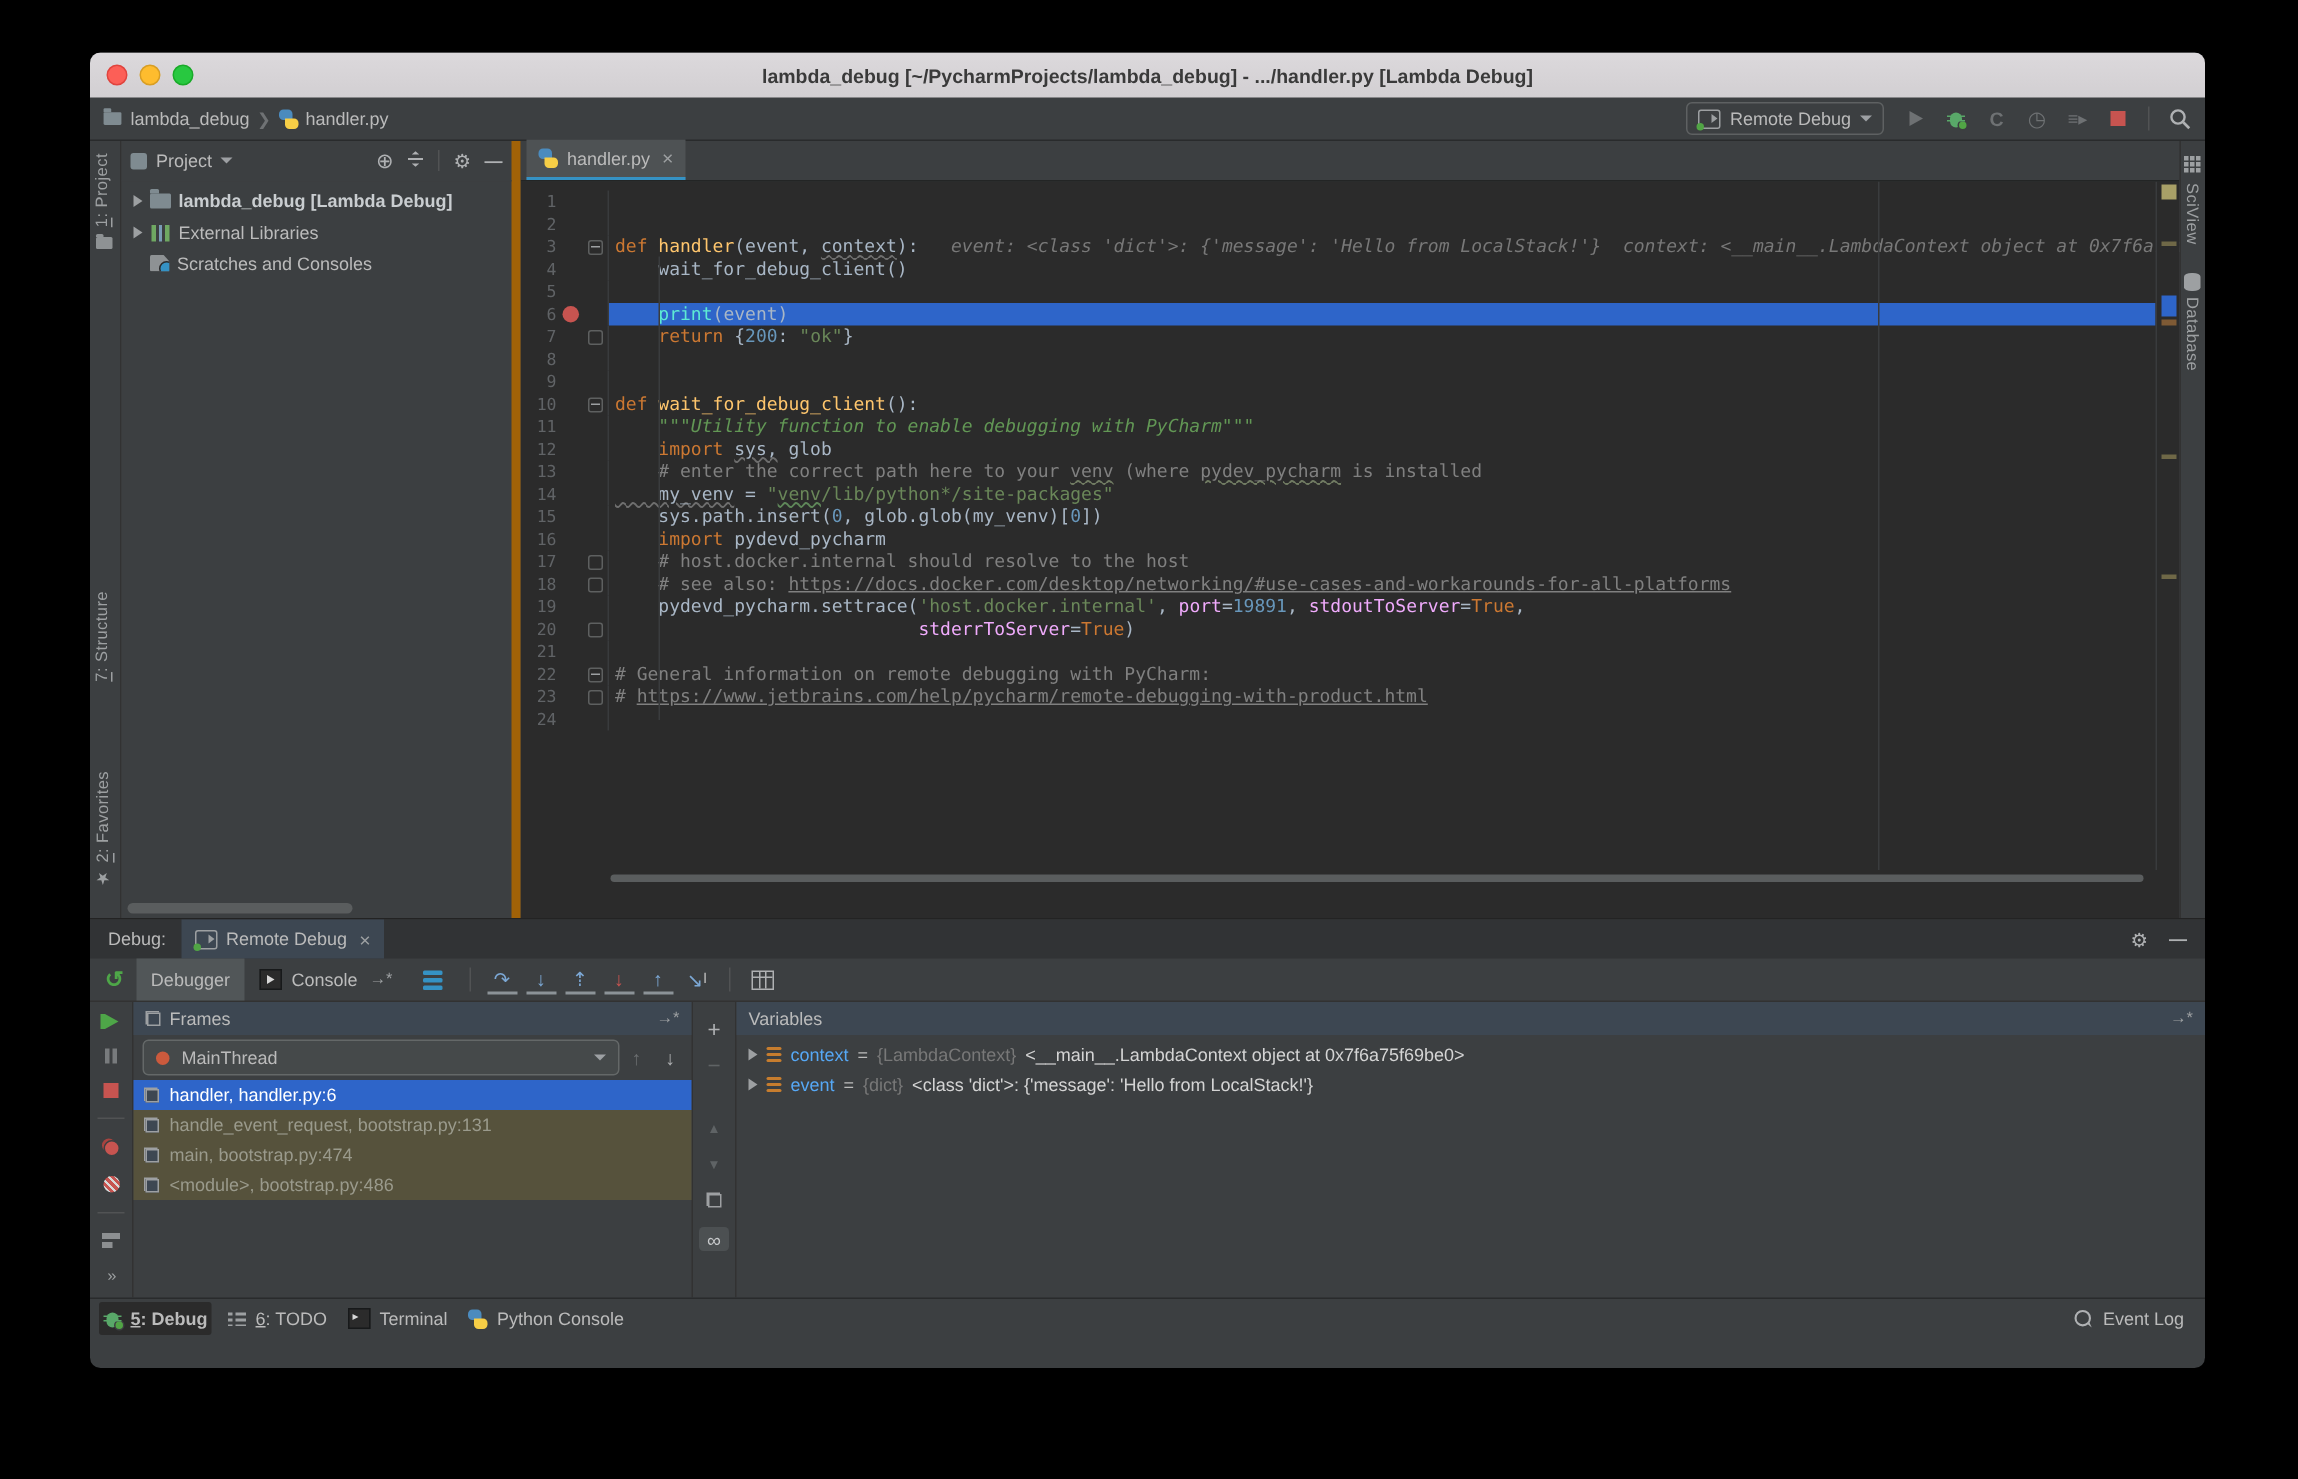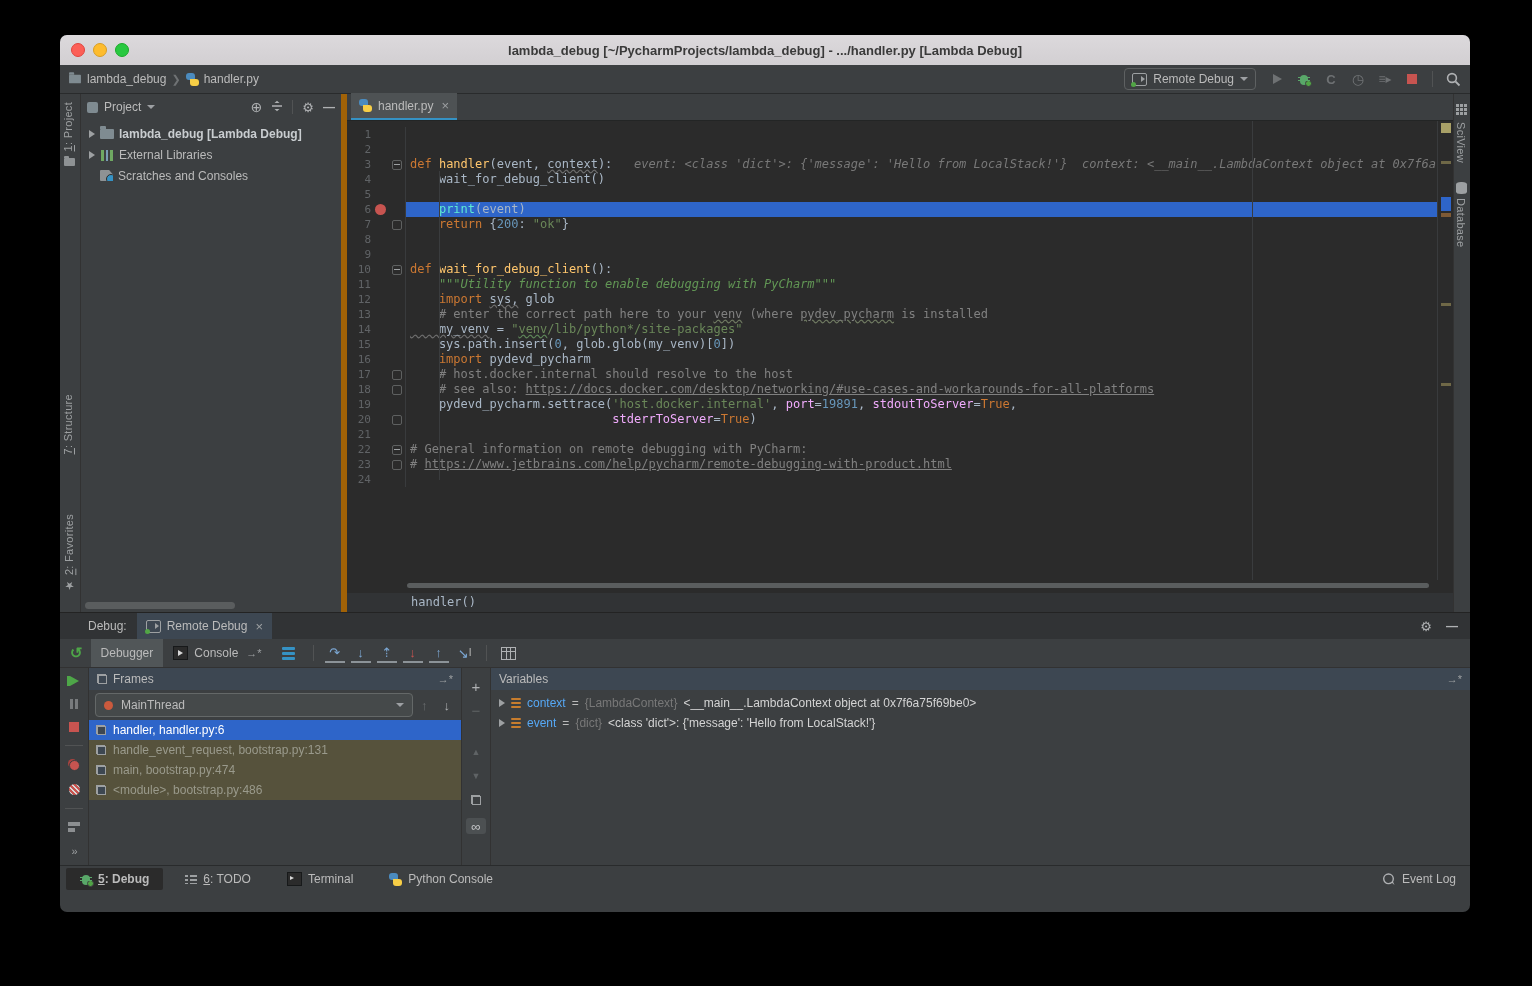--- a/index.html
+++ b/index.html
@@ -95,21 +95,21 @@
   .error-stripe{position:absolute;right:0;top:0;bottom:0;width:15px;background:#2B2B2B;border-left:1px solid #393B3D;}
   .stripe-sq{position:absolute;top:2px;right:2px;width:10px;height:10px;background:#A8A067;}
   .emark{position:absolute;right:2px;width:10px;}
   .hscroll{height:12px;position:relative;}
   .hthumb{position:absolute;left:60px;right:24px;top:3px;height:5px;border-radius:3px;background:#5A5D5E;}
   .ebreadcrumb{height:20px;background:#313335;display:flex;align-items:center;padding-left:64px;color:#A9B7C6;font-size:12px;font-family:"DejaVu Sans Mono",monospace;border-top:1px solid #2B2B2B;}
 
   
   .debug{flex:0 0 252px;background:#3C3F41;border-top:1px solid #232323;display:flex;flex-direction:column;}
   .dheader{height:26px;background:#313335;display:flex;align-items:center;font-size:12px;color:#BBBBBB;flex:0 0 auto;}
-  .dlabel{padding:0 10px 0 12px;margin-left:16px;}
+  .dlabel{padding:0 10px 0 12px;}
   .dtab{height:26px;display:flex;align-items:center;gap:6px;background:#3D4752;padding:0 9px;}
   .dhspacer{flex:1;}
   .dh-icons{display:flex;gap:14px;margin-right:12px;color:#AFB1B3;}
   .runcfg-ico{width:13px;height:11px;border:1px solid #9DA0A2;border-radius:2px;position:relative;}
   .runcfg-ico:before{content:"";position:absolute;right:1px;top:2px;width:0;height:0;border-top:3px solid transparent;border-bottom:3px solid transparent;border-left:4px solid #9DA0A2;}
   .runcfg-ico:after{content:"";position:absolute;left:-2px;bottom:-2px;width:5px;height:5px;border-radius:50%;background:#51A545;}
   .dtoolbar{height:28px;display:flex;align-items:center;border-bottom:1px solid #323232;font-size:12px;color:#BBBBBB;flex:0 0 auto;}
   .rerun{color:#4EA648;font-size:15px;font-weight:700;margin:0 8px 0 10px;transform:scaleX(-1);display:inline-block;}
   .dbtab{height:28px;display:flex;align-items:center;gap:6px;padding:0 10px;}
   .dbtab.active{background:#515658;}
@@ -164,21 +164,21 @@
   .vexp{width:0;height:0;border-top:4px solid transparent;border-bottom:4px solid transparent;border-left:6px solid #9DA0A2;}
   .varicon{display:inline-flex;flex-direction:column;gap:1.5px;}
   .varicon i{width:10px;height:2.5px;background:#C77D2E;border-radius:1px;}
   .vname{color:#56A8F5;}
   .veq{color:#BBBBBB;}
   .vtype{color:#787878;}
   .vval{color:#D4D4D4;}
 
   
   .twbar{flex:0 0 26px;background:#3C3F41;border-top:1px solid #292B2C;display:flex;align-items:center;font-size:12px;color:#BBBBBB;padding:0 6px;}
-  .twbtn{height:22px;display:flex;align-items:center;gap:6px;padding:0 14px;border-radius:2px;margin-right:8px;}
+  .twbtn{height:22px;display:flex;align-items:center;gap:6px;padding:0 3px;border-radius:2px;margin-right:8px;}
   .twbtn.active{background:#2B2B2B;font-weight:700;}
   .bug{width:12px;height:13px;position:relative;}
   .bug:before{content:"";position:absolute;left:2px;top:2px;width:8px;height:10px;border-radius:4px;background:#59A869;}
   .bug:after{content:"";position:absolute;left:0;top:4px;width:12px;height:1.5px;background:#59A869;box-shadow:0 3px 0 #59A869;}
   .bug .dot{position:absolute;right:-2px;bottom:-1px;width:5px;height:5px;border-radius:50%;background:#51A545;border:1px solid #3C3F41;}
   .todo-ico{width:12px;height:10px;background:linear-gradient(#9DA0A2,#9DA0A2) 0 1px/3px 2px no-repeat,linear-gradient(#9DA0A2,#9DA0A2) 5px 1px/7px 2px no-repeat,linear-gradient(#9DA0A2,#9DA0A2) 0 5px/3px 2px no-repeat,linear-gradient(#9DA0A2,#9DA0A2) 5px 5px/7px 2px no-repeat,linear-gradient(#9DA0A2,#9DA0A2) 0 9px/3px 1px no-repeat,linear-gradient(#9DA0A2,#9DA0A2) 5px 9px/7px 1px no-repeat;}
   .term-ico{width:13px;height:12px;background:#2B2B2B;border:1px solid #17191A;position:relative;}
   .term-ico:before{content:"";position:absolute;left:2px;top:3px;width:0;height:0;border-top:2.5px solid transparent;border-bottom:2.5px solid transparent;border-left:4px solid #D8D8D8;}
   .twspacer{flex:1;}
   .eventlog{display:flex;align-items:flex-end;gap:6px;padding-right:8px;}
@@ -342,23 +342,20 @@
           <div class="emark" style="top:40px;height:3px;background:#6F6847;"></div>
           <div class="emark" style="top:76px;height:14px;background:#2E65C9;"></div>
           <div class="emark" style="top:92px;height:4px;background:#7E5A35;"></div>
           <div class="emark" style="top:182px;height:3px;background:#6F6847;"></div>
           <div class="emark" style="top:262px;height:3px;background:#6F6847;"></div>
         </div>
       </div>
       <div class="hscroll">
           <div class="hthumb"></div>
         </div>
-      <div class="ebreadcrumb">
-          <span>handler()</span>
-        </div>
     </div>
 
     <div class="stripe right">
       <span class="grid-ico" style="position:absolute;left:2px;top:10px;"></span>
       <span class="vlabel-r" style="top:28px">SciView</span>
       <span class="db-ico" style="position:absolute;left:2px;top:88px;"></span>
       <span class="vlabel-r" style="top:104px">Database</span>
     </div>
   </div>
 

